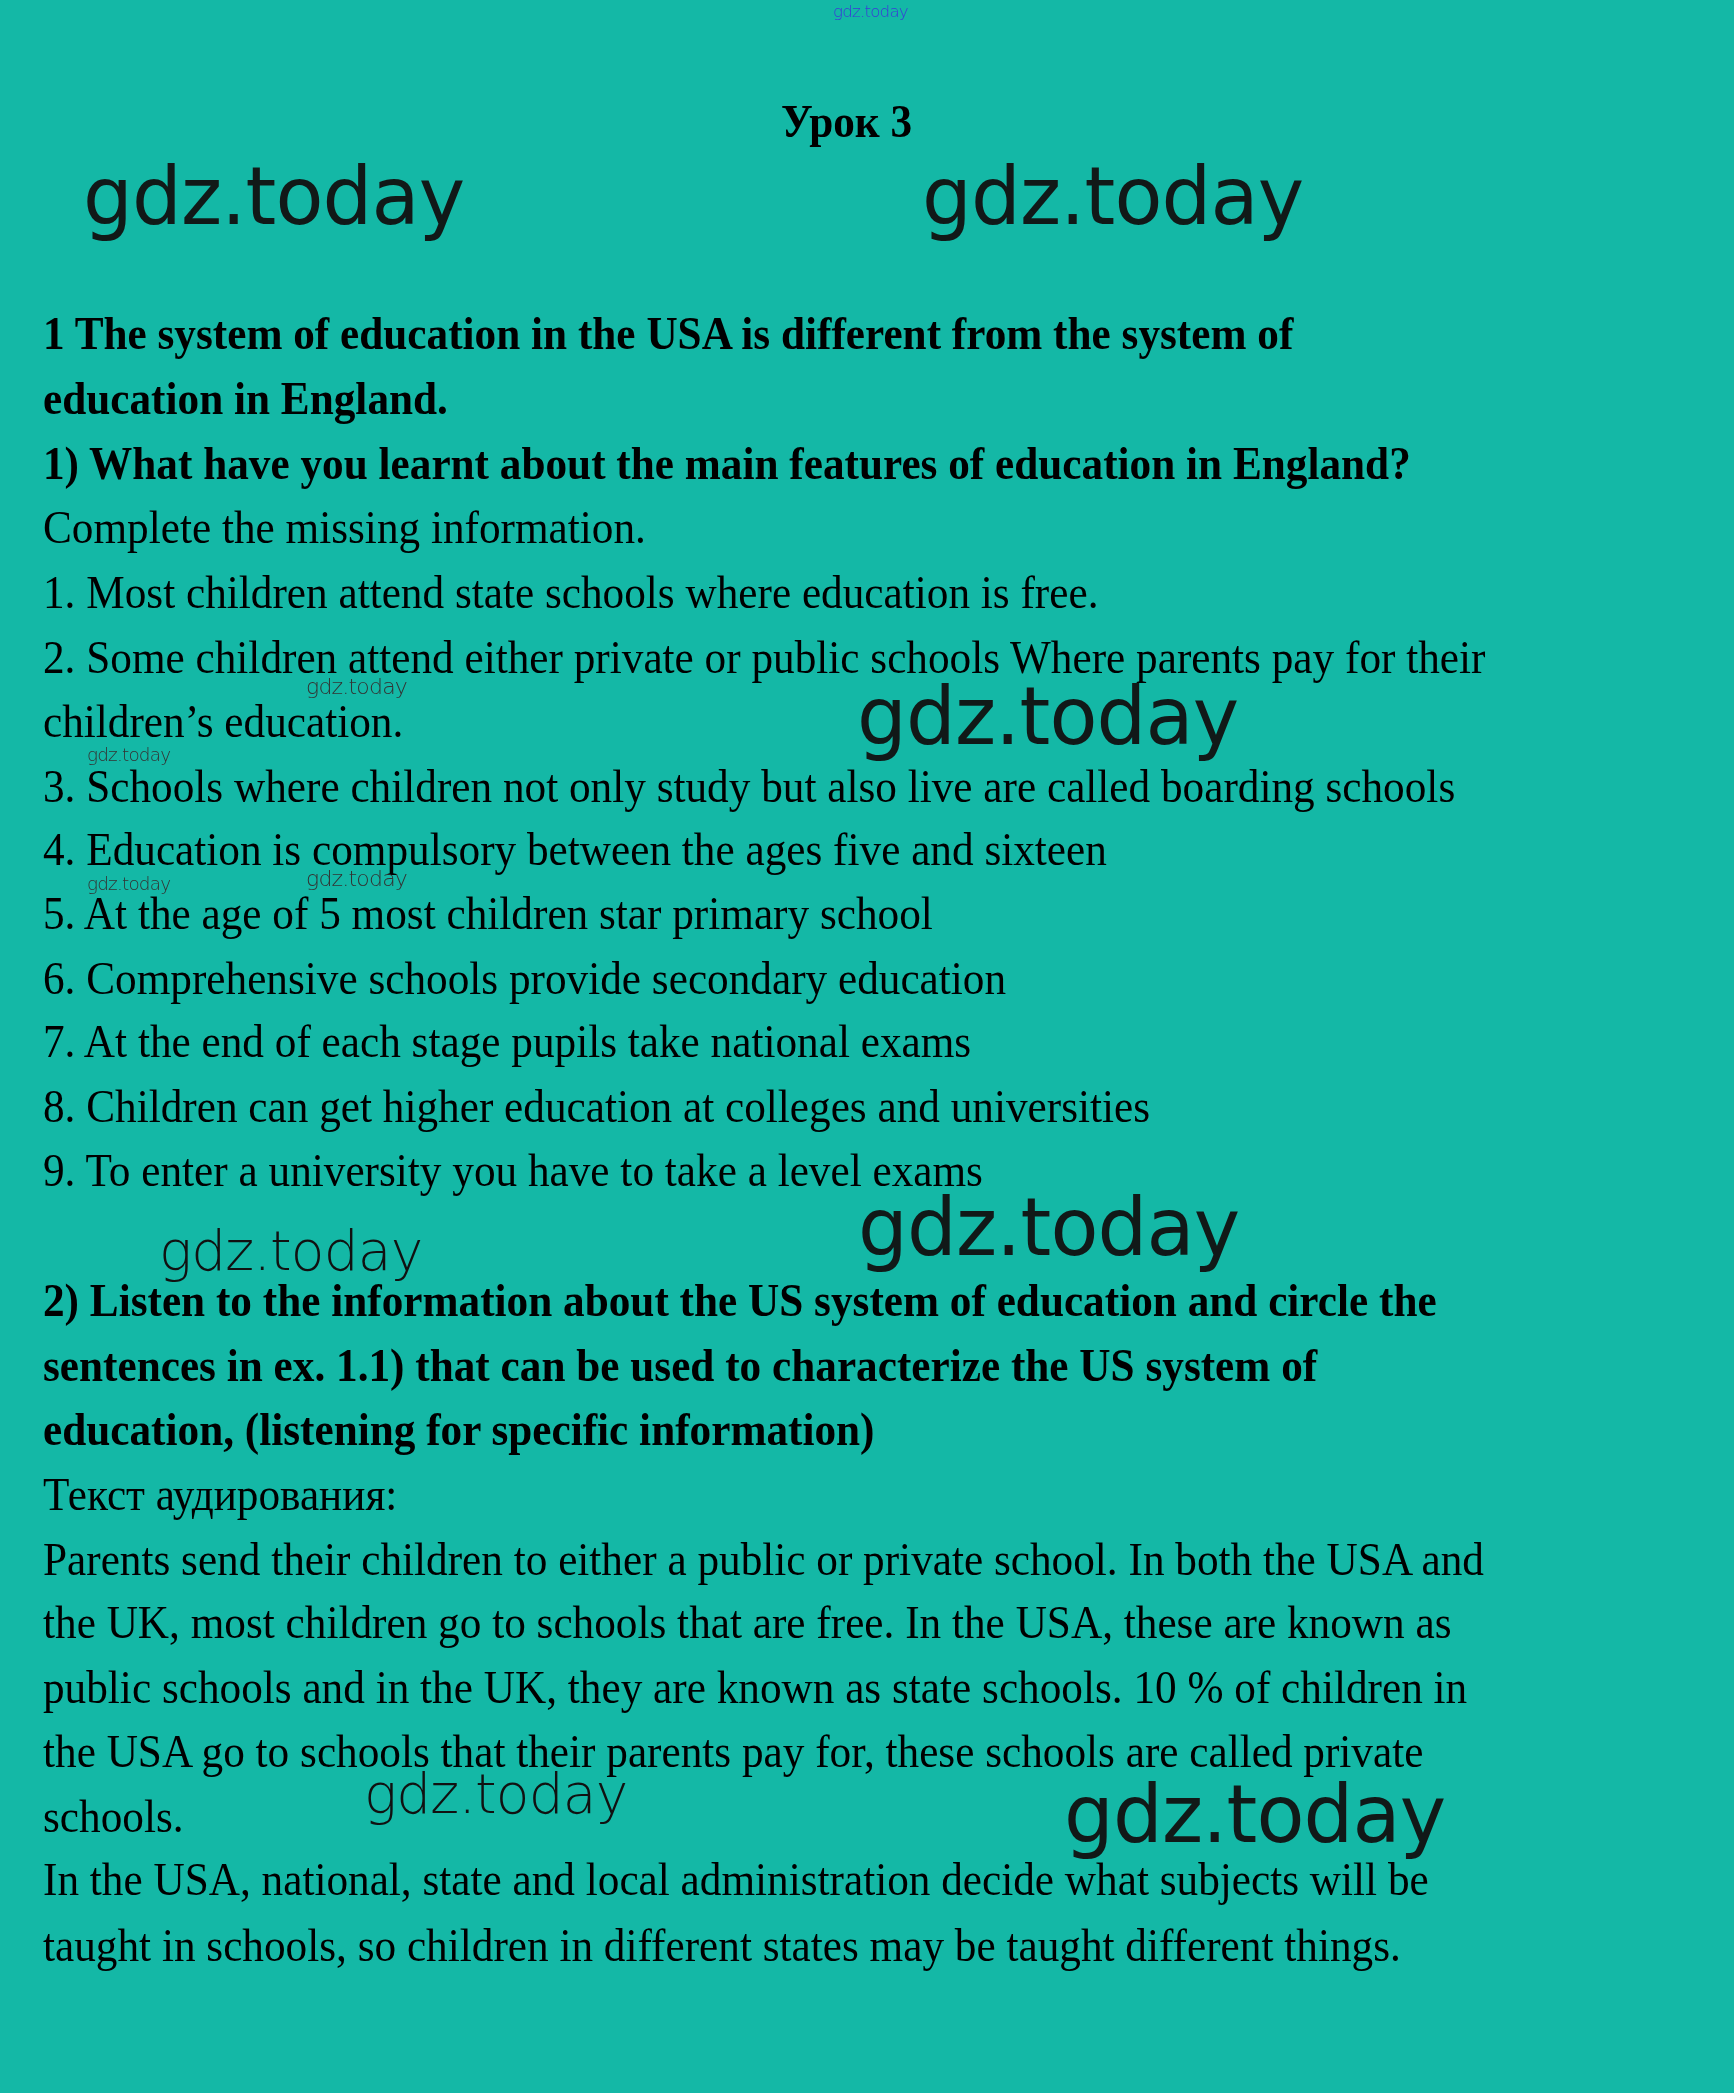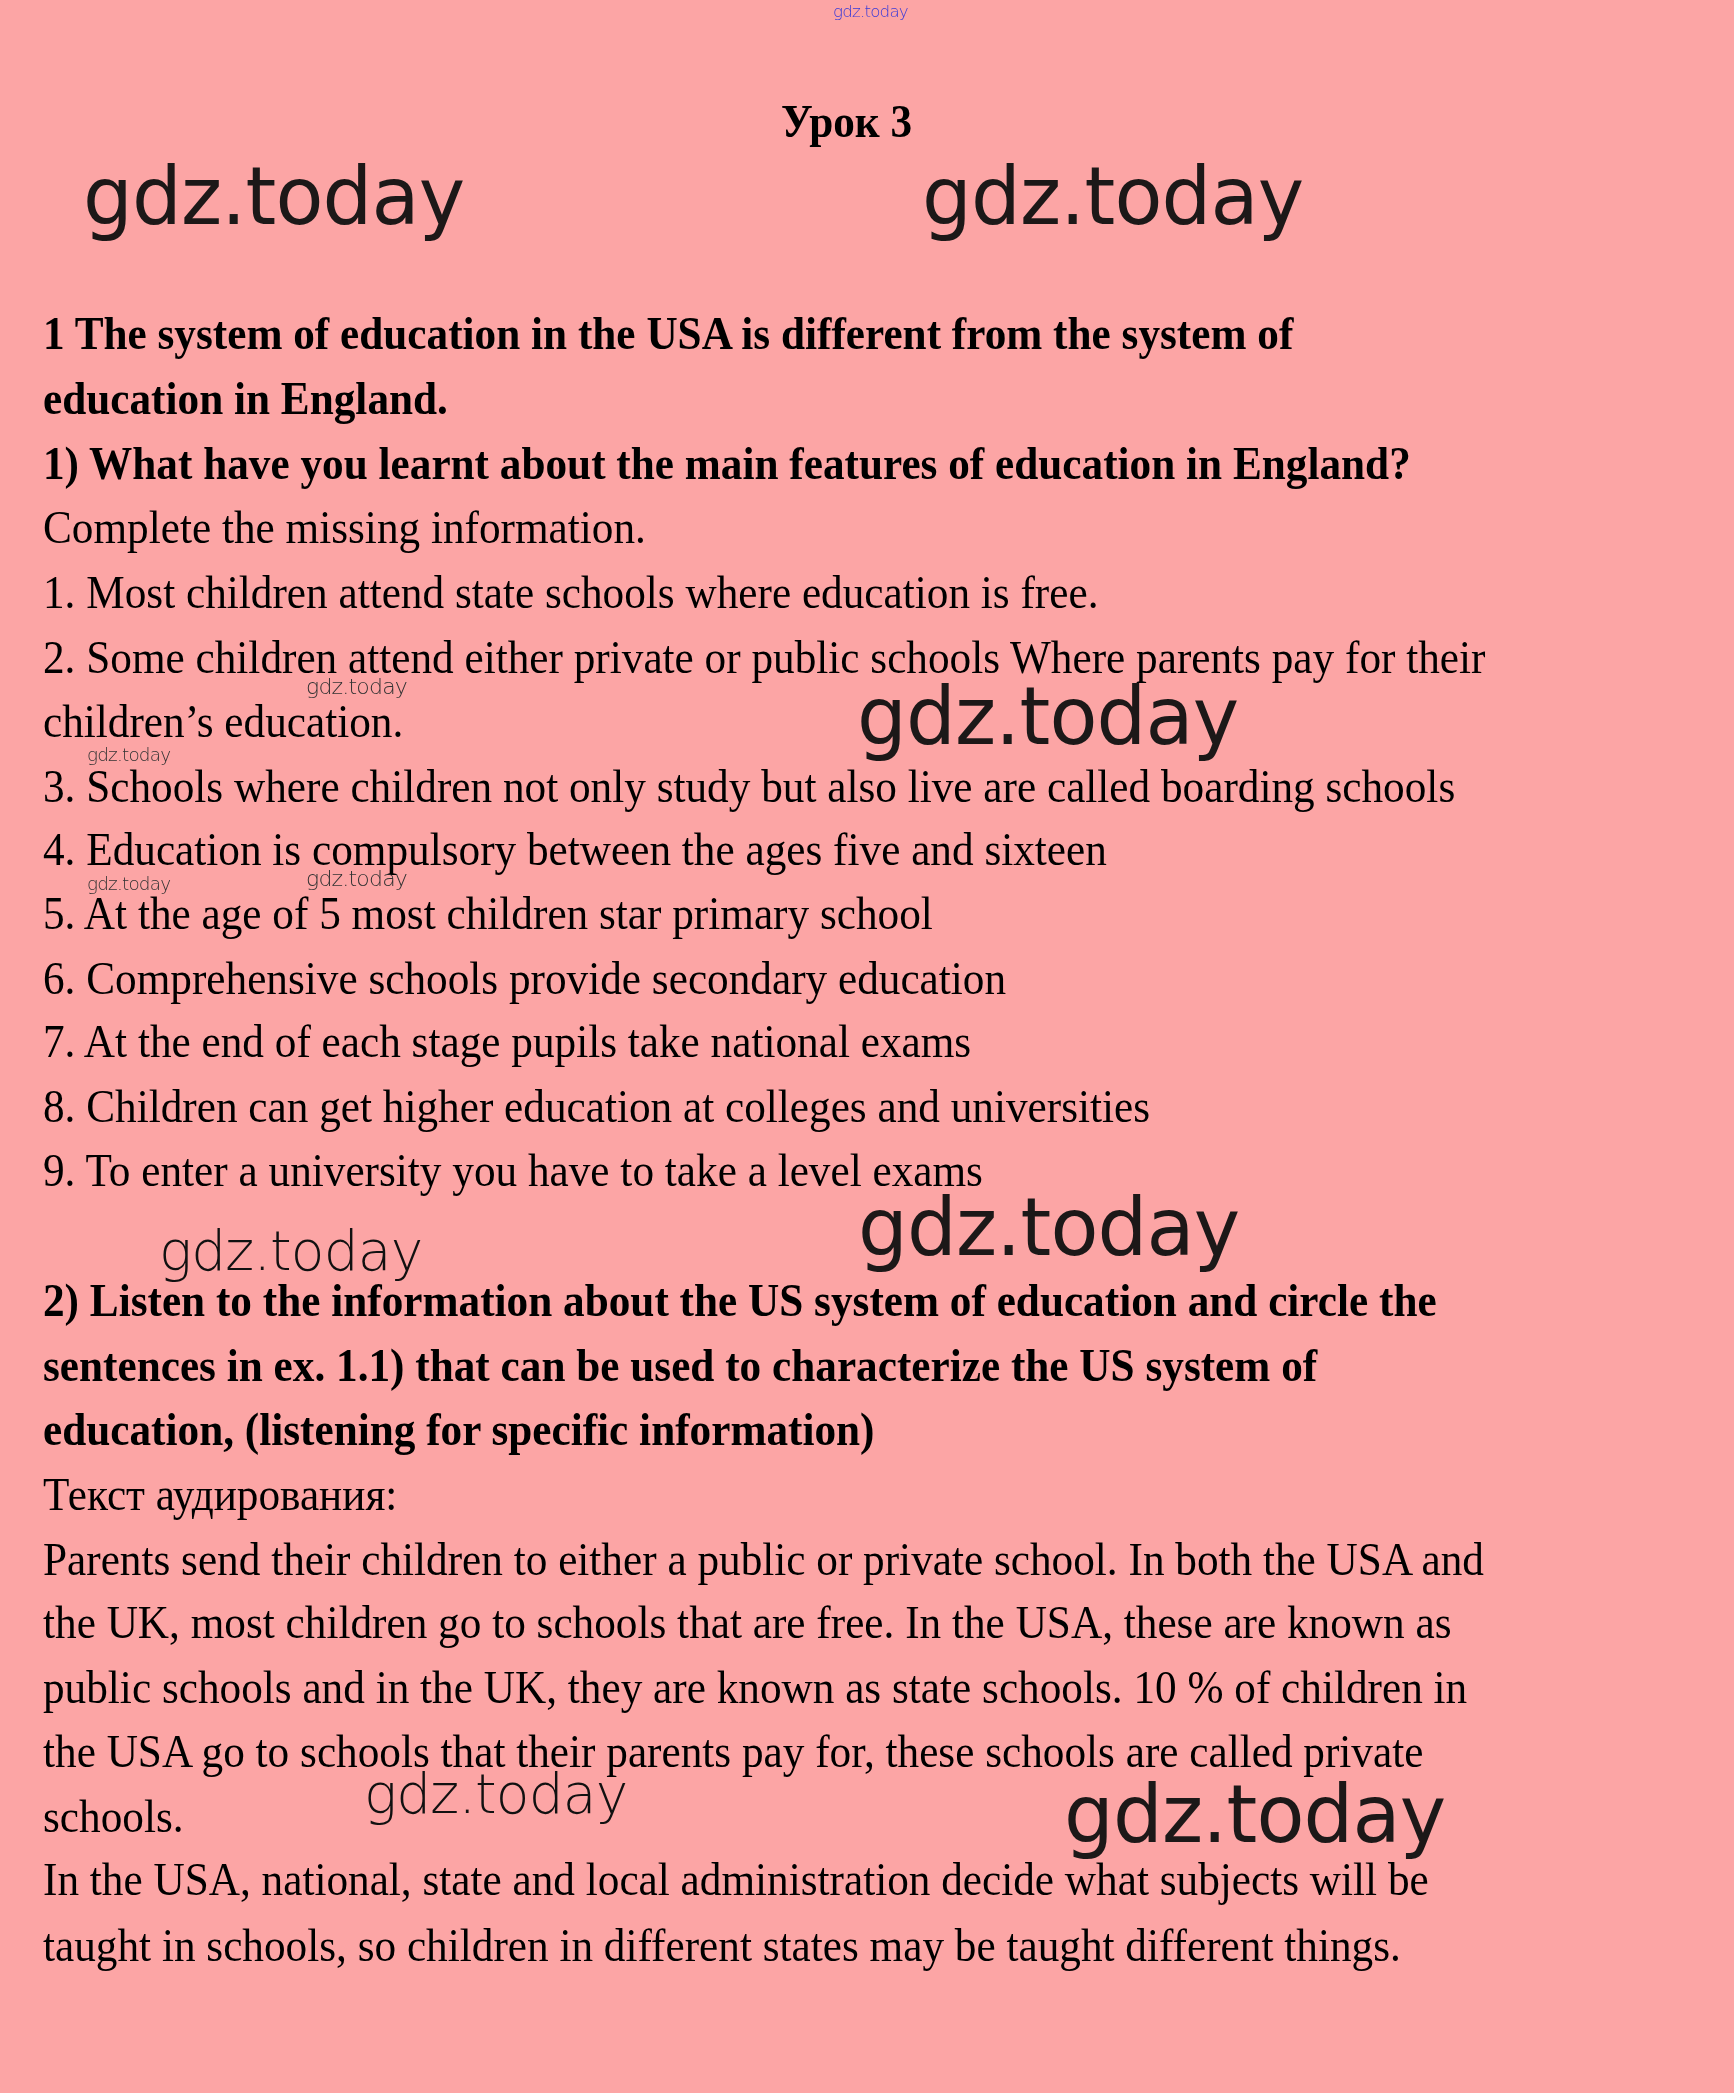--- a/index.html
+++ b/index.html
@@ -1,17 +1,17 @@
 <!DOCTYPE html>
 <html style="font-size:13.4px"><head>
 <meta charset="utf-8">
 <style>
   html, body { margin: 0; padding: 0; background: #ffffff; }
   body { width: 1734px; height: 2094px; position: relative; overflow: hidden; color: #000; }
-  .page { position: absolute; left: 0; top: 0; width: 1734px; height: 2094px; background: #fca5a5; }
+  .page { position: absolute; left: 0; top: 0; width: 1734px; height: 2094px; background: #14b8a6; }
   .line {
     position: absolute; left: 43px; white-space: nowrap;
     font-family: "Liberation Serif", "DejaVu Serif", serif;
     font-size: 47px; line-height: 53px;
     transform-origin: left top;
     transform: scaleX(0.92);
   }
   .bold { font-weight: bold; }
   .title { left: 781px; font-size: 47px; font-weight: bold; transform: scaleX(0.92); }
   .wm {

